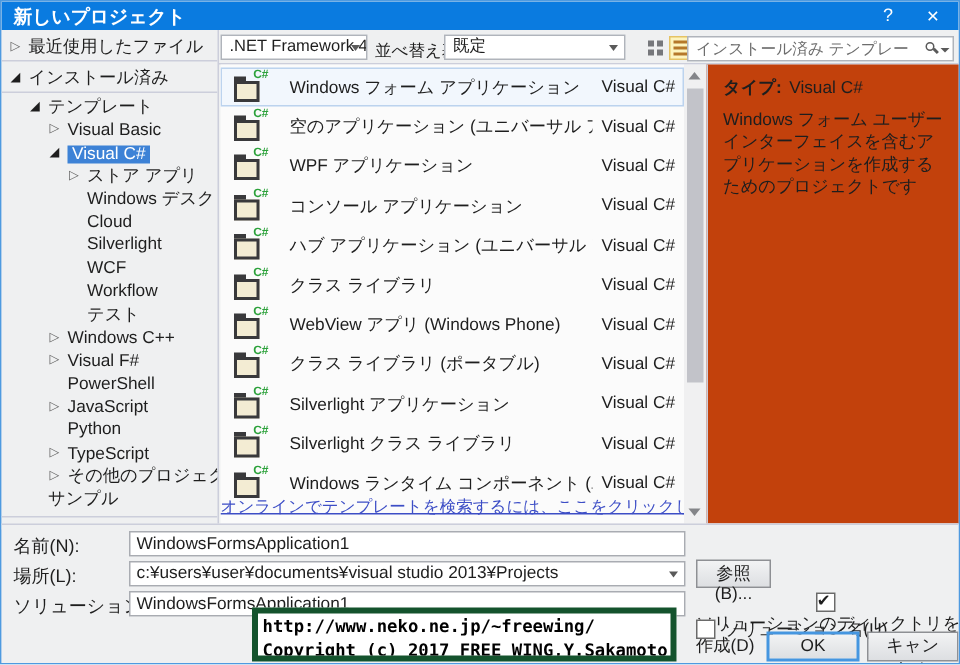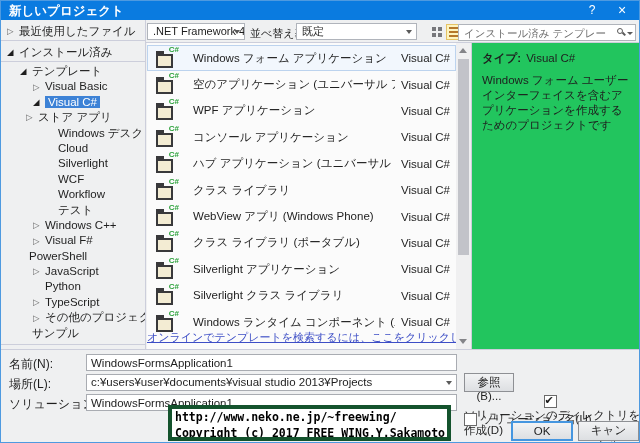--- a/index.html
+++ b/index.html
@@ -52,21 +52,21 @@
   .row-label{flex:1;font-size:11.5px;color:#1e1e1e;white-space:nowrap;overflow:hidden;}
   .row-lang{flex:none;font-size:11.5px;color:#1e1e1e;margin-left:6px;}
   .online-link{position:absolute;left:0;right:0;bottom:4px;text-align:center;font-size:11px;color:#3d4ec6;text-decoration:underline;cursor:pointer;white-space:nowrap;}
   
   .vscroll{position:absolute;left:455px;top:42px;width:15px;height:306px;background:#f0f0f1;}
   .scroll-arrow{position:absolute;left:3px;width:0;height:0;border-left:4.5px solid transparent;border-right:4.5px solid transparent;}
   .scroll-arrow.up{top:5px;border-bottom:5px solid #848589;}
   .scroll-arrow.down{bottom:5px;border-top:5px solid #848589;}
   .scroll-thumb{position:absolute;left:2px;top:16px;width:11px;height:196px;background:#c2c3c9;}
   
-  .details{position:absolute;left:470px;top:42px;width:169px;height:306px;background:#22c55e;border-left:1px solid #cccedb;padding:8px 8px 0 10px;}
+  .details{position:absolute;left:470px;top:42px;width:169px;height:306px;background:#c2410c;border-left:1px solid #cccedb;padding:8px 8px 0 10px;}
   .type-line{font-size:11.5px;color:#1e1e1e;white-space:nowrap;}
   .type-line .tl{font-weight:bold;margin-right:5px;}
   .desc{margin-top:7px;font-size:11.5px;line-height:15px;color:#1e1e1e;}
   
   .form{position:absolute;left:0;top:348px;width:640px;height:95px;background:#eff0f1;border-top:1px solid #cccedb;}
   .f-label{position:absolute;left:8px;font-size:12px;color:#1e1e1e;white-space:nowrap;}
   .f-input{position:absolute;left:85px;width:371px;height:17px;border:1px solid #a9acb2;background:#fff;font-family:"Liberation Sans",sans-serif;font-size:11.5px;color:#1e1e1e;padding:0 4px;outline:0;}
   .f-combo{position:absolute;left:85px;width:371px;height:17px;border:1px solid #a9acb2;background:#fff;font-size:11.5px;color:#1e1e1e;padding:1px 16px 0 4px;white-space:nowrap;overflow:hidden;cursor:default;}
   .f-combo .caret{position:absolute;right:4px;top:6px;width:0;height:0;border-left:3.5px solid transparent;border-right:3.5px solid transparent;border-top:4px solid #5a5a5a;}
   .btn{border:1px solid #8e9094;background:linear-gradient(#f2f3f4,#dddfe2);font-family:"Liberation Sans",sans-serif;font-size:11.5px;color:#1e1e1e;cursor:default;}
@@ -105,21 +105,21 @@
       </div>
 
       <div class="nav-row arrow-collapsed lvl2" style="padding-left: 32px;">
         <span class="twisty"></span><span class="nav-label">Visual Basic</span>
       </div>
 
       <div class="nav-row selected arrow-expanded lvl2" style="padding-left: 32px;">
         <span class="twisty"></span><span class="nav-label">Visual C#</span>
       </div>
 
-      <div class="nav-row arrow-collapsed lvl3" style="padding-left: 25px;">
+      <div class="nav-row arrow-collapsed lvl3" style="padding-left: 45px;">
         <span class="twisty"></span><span class="nav-label">ストア アプリ</span>
       </div>
 
       <div class="nav-row lvl3" style="padding-left: 45px;">
         <span class="twisty"></span><span class="nav-label">Windows デスクトップ</span>
       </div>
 
       <div class="nav-row lvl3" style="padding-left: 45px;">
         <span class="twisty"></span><span class="nav-label">Cloud</span>
       </div>
@@ -141,21 +141,21 @@
       </div>
 
       <div class="nav-row arrow-collapsed lvl2" style="padding-left: 32px;">
         <span class="twisty"></span><span class="nav-label">Windows C++</span>
       </div>
 
       <div class="nav-row arrow-collapsed lvl2" style="padding-left: 32px;">
         <span class="twisty"></span><span class="nav-label">Visual F#</span>
       </div>
 
-      <div class="nav-row lvl2" style="padding-left: 16px;">
+      <div class="nav-row lvl2" style="padding-left: 32px;">
         <span class="twisty"></span><span class="nav-label">PowerShell</span>
       </div>
 
       <div class="nav-row arrow-collapsed lvl2" style="padding-left: 32px;">
         <span class="twisty"></span><span class="nav-label">JavaScript</span>
       </div>
 
       <div class="nav-row lvl2" style="padding-left: 32px;">
         <span class="twisty"></span><span class="nav-label">Python</span>
       </div>

